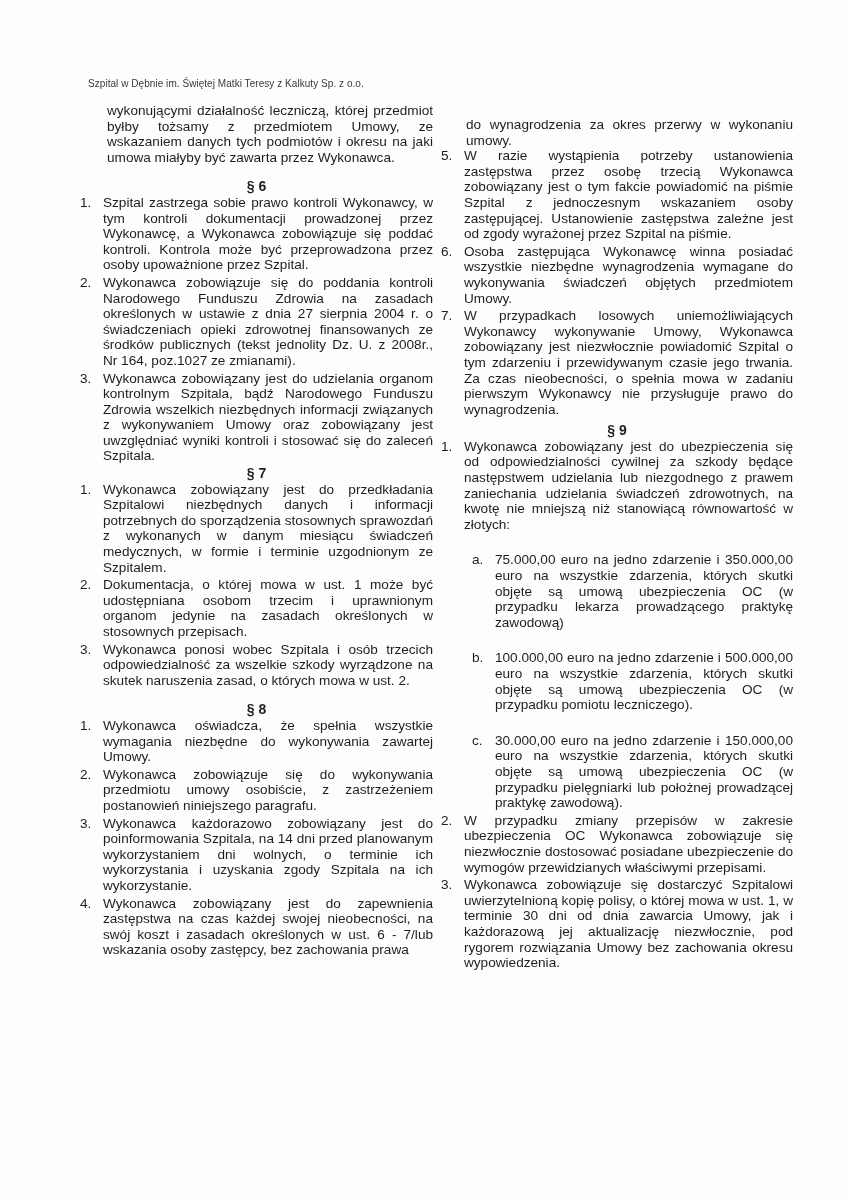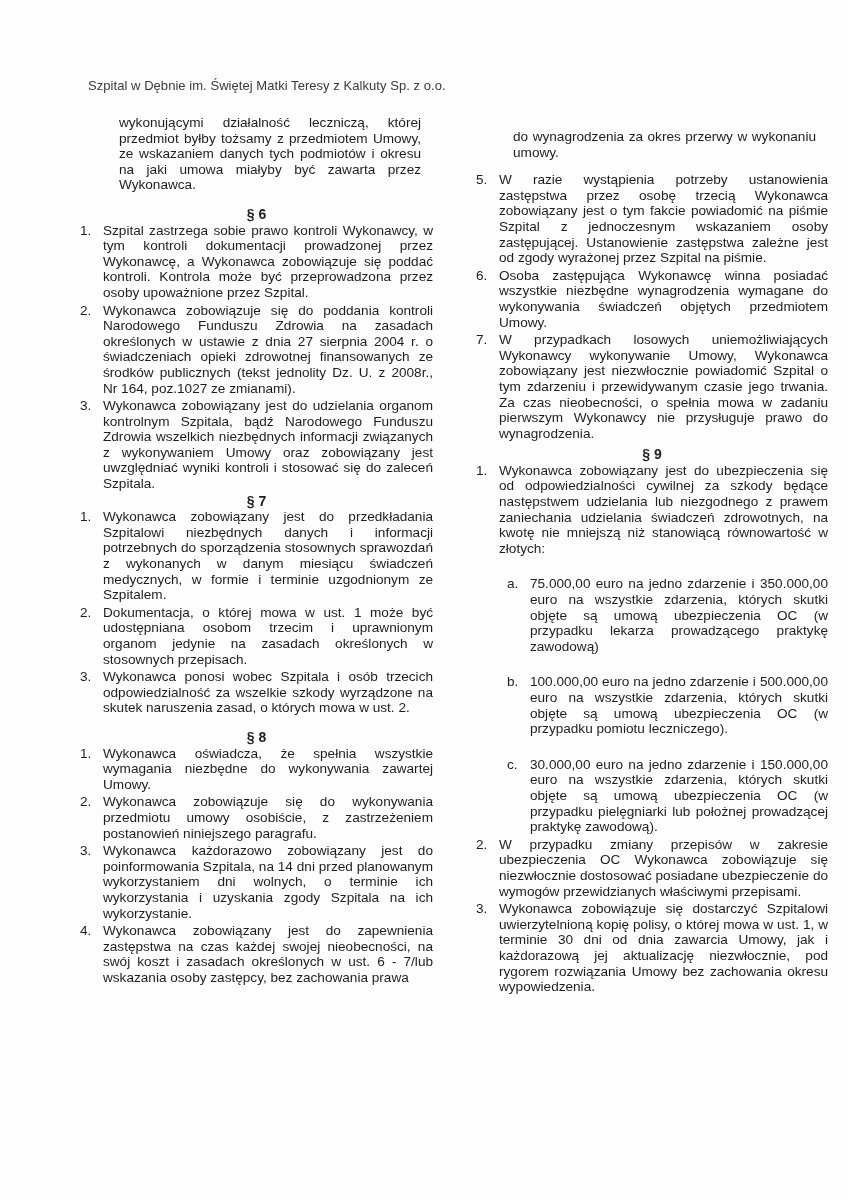--- a/index.html
+++ b/index.html
@@ -1,22 +1,22 @@
 <!DOCTYPE html>
 <html><head>
 <meta charset="utf-8">
 <style>
   html, body { margin:0; padding:0; background:#fdfdfd; }
   body { width:848px; height:1200px; position:relative; overflow:hidden;
          font-family:"Liberation Sans", sans-serif; color:#1e1e1e; }
-  .hdr { position:absolute; left:88px; top:78px; font-size:13px; color:#3a3a3a; letter-spacing:0.05px; }
+  .hdr { position:absolute; left:88px; top:78px; font-size:10px; color:#3a3a3a; letter-spacing:0.05px; }
   .col { position:absolute; font-size:13.6px; line-height:15.6px; }
   .col.left { left:80px; top:103px; width:353px; }
-  .col.right { left:476px; top:117px; width:352px; }
-  .p { text-align:justify; margin:12px; }
+  .col.right { left:441px; top:117px; width:352px; }
+  .p { text-align:justify; margin:0; }
   .p.last-left { text-align-last:left; }
   .sec { text-align:center; font-weight:bold; font-size:14px; margin:0; }
   .sec.gap-before { margin-top:14px; }
   ol.items { list-style:none; margin:0; padding:0; }
   li.item { position:relative; padding-left:23px; margin:0 0 2px 0; }
   li.item > .num { position:absolute; left:0; top:0; }
   li.item > .txt { display:block; text-align:justify; }
   ol.sub { list-style:none; margin:0; padding:0; }
   li.subitem { position:relative; padding-left:23px; margin:0 0 1px 8px; }
   li.subitem > .num { position:absolute; left:0; top:0; }

